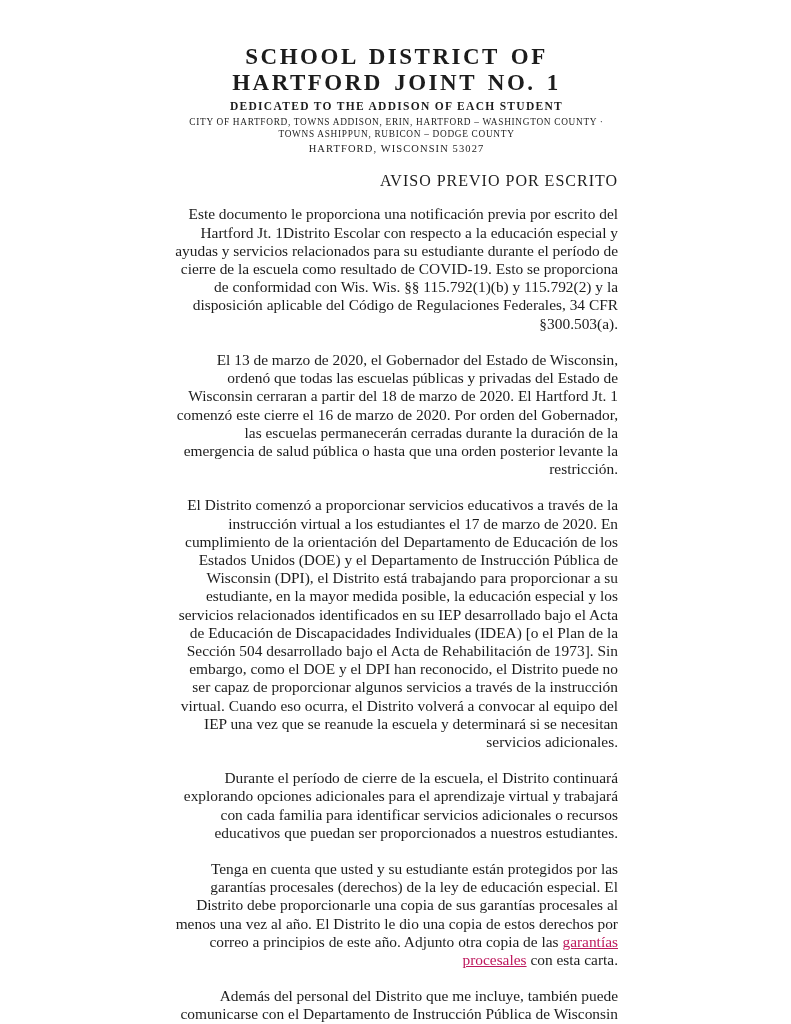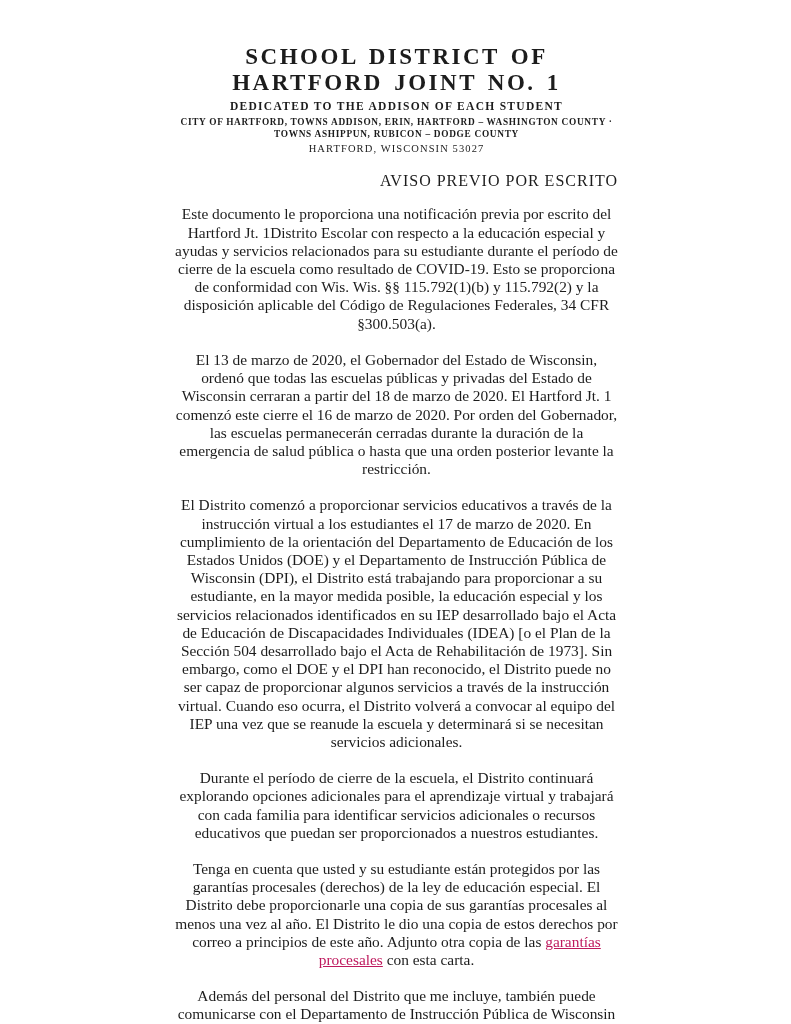--- a/index.html
+++ b/index.html
@@ -29,21 +29,21 @@
   }
   .lh-line2 {
     font-size: 11.5px;
     font-weight: bold;
     letter-spacing: 1.3px;
     margin-top: 3px;
     line-height: 1.2;
   }
   .lh-line3 {
     font-size: 9.3px;
-    font-weight: bold;
+    font-weight: normal;
     letter-spacing: 0.7px;
     margin-top: 2px;
     line-height: 1.3;
   }
   .lh-line4 {
     font-size: 10.5px;
     font-weight: normal;
     letter-spacing: 1.1px;
     margin-top: 2px;
     line-height: 1.3;
@@ -52,21 +52,21 @@
     text-align: right;
     font-size: 16px;
     letter-spacing: 1px;
     margin-top: 17px;
     margin-bottom: 15px;
   }
   .body-text p {
     font-size: 15.4px;
     line-height: 18.2px;
     margin: 8px 0 18px 0;
-    text-align: center;
+    text-align: right;
   }
   .link {
     color: #be185d;
     text-decoration: underline;
     cursor: pointer;
   }
   .salutation {
     font-size: 12px;
     line-height: 18.2px;
     margin: 0;

